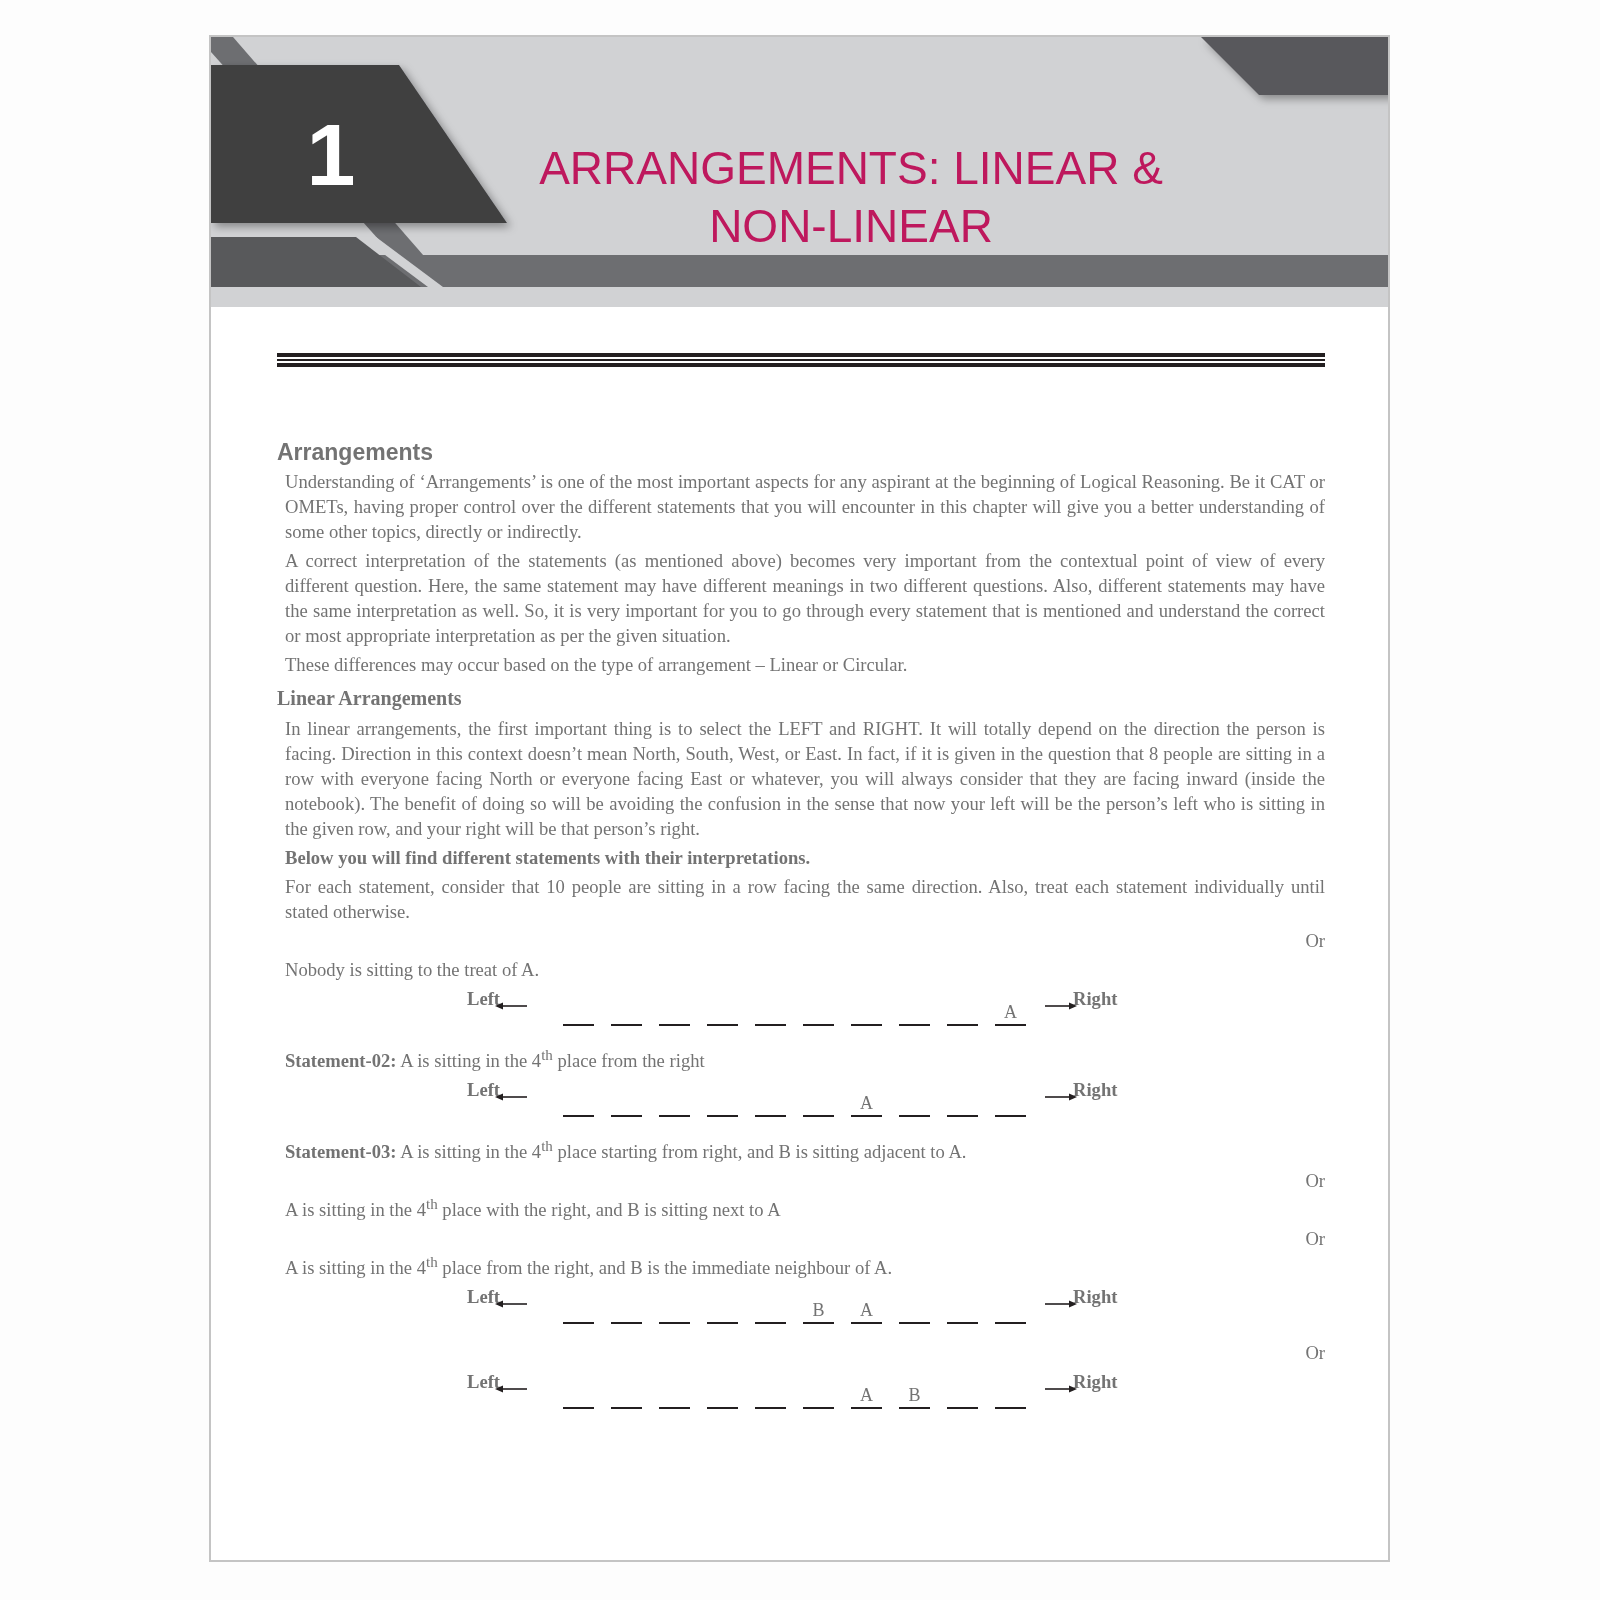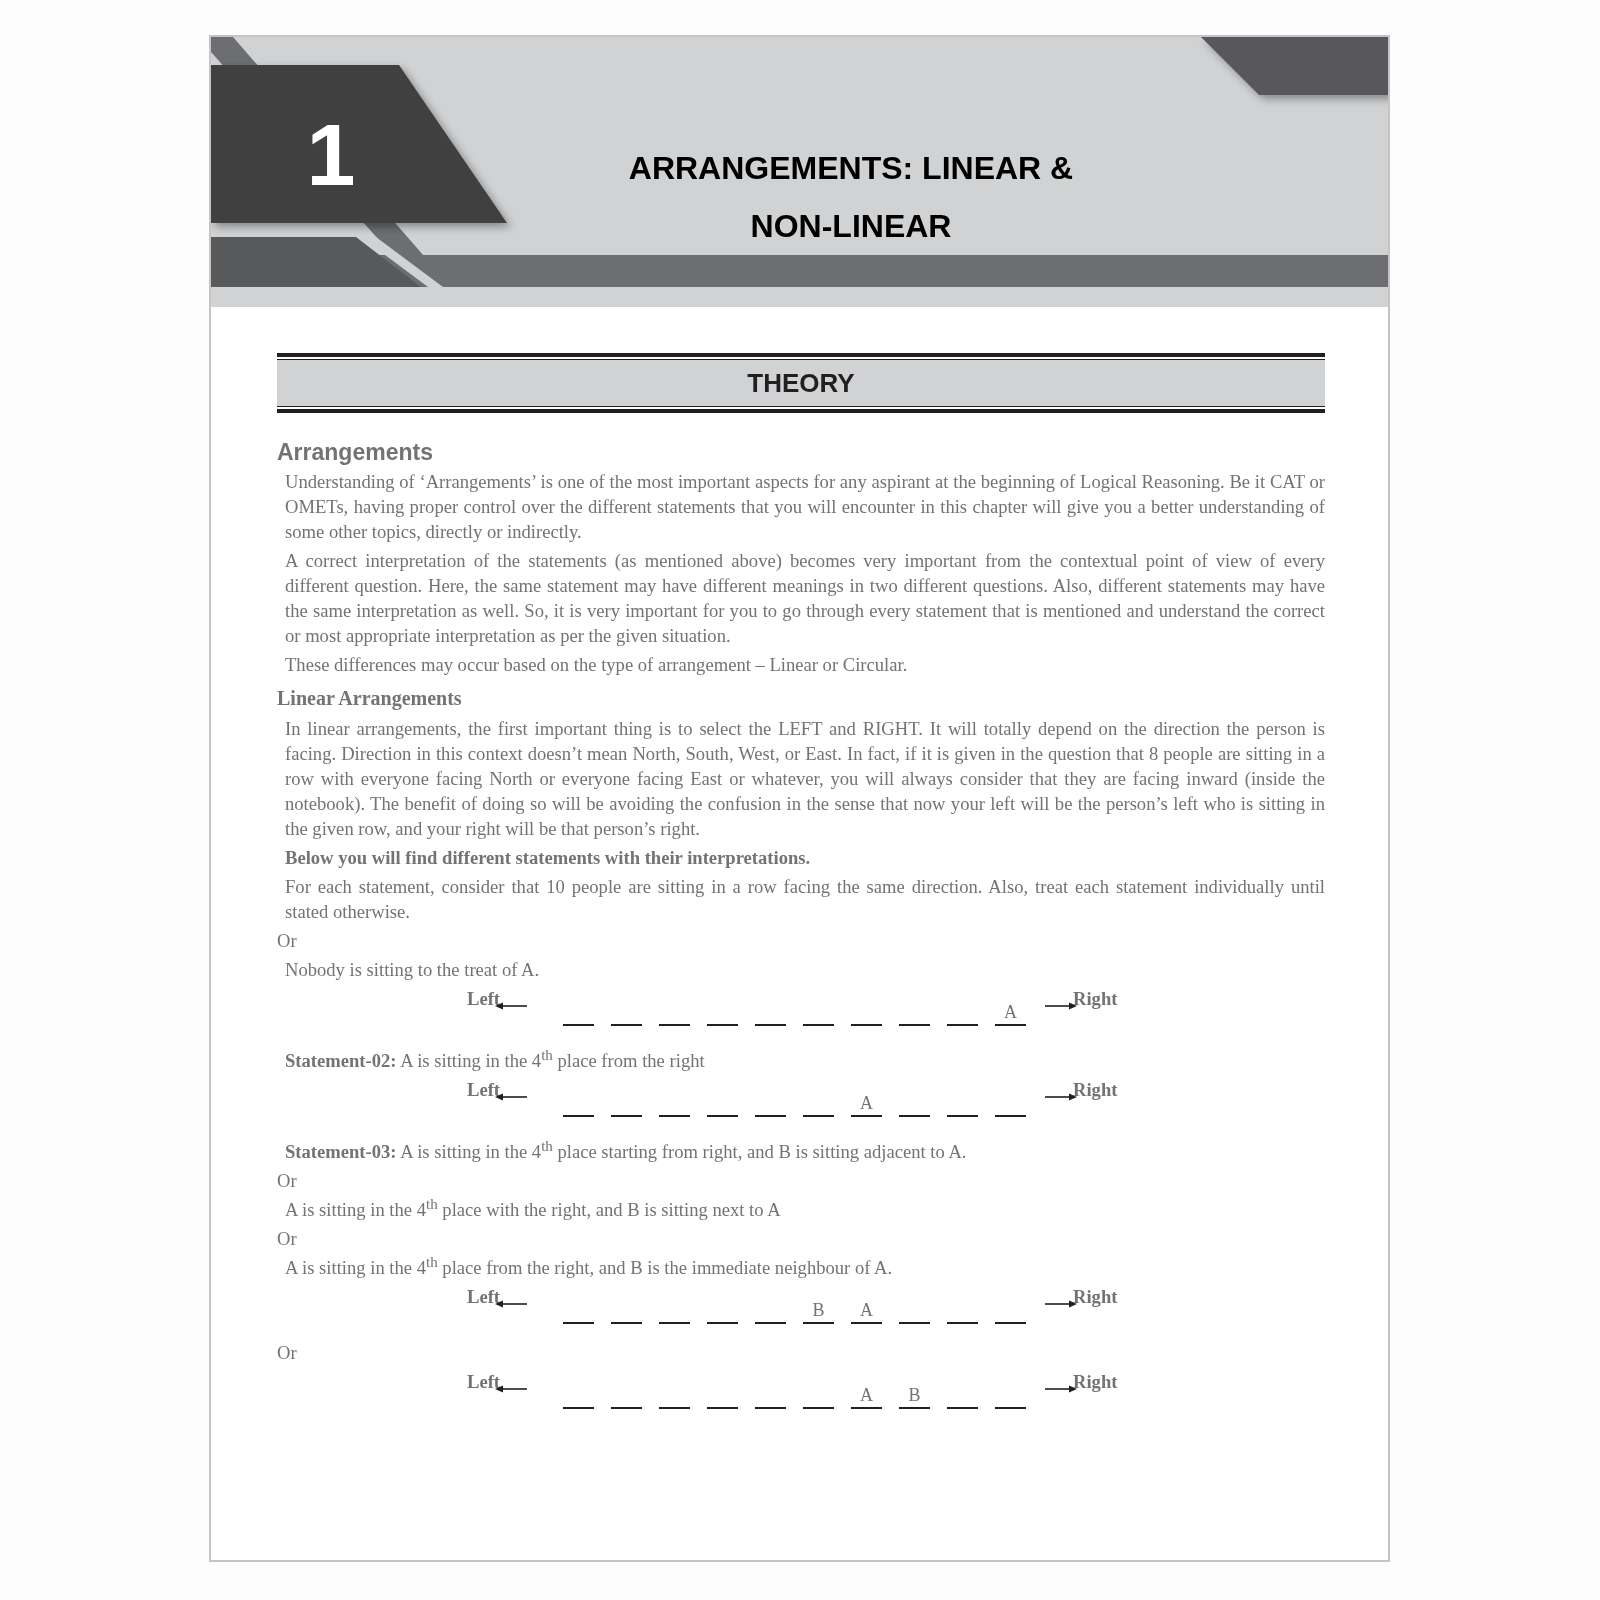--- a/index.html
+++ b/index.html
@@ -10,38 +10,38 @@
   }
   
   .banner { position:absolute; left:0; top:0; width:1181px; height:270px; background:#d1d2d4; overflow:hidden; }
   .banner svg { position:absolute; left:0; top:0; }
   .chapter-num {
     position:absolute; left:60px; top:74px; width:120px; text-align:center;
     font-family:"Liberation Sans", sans-serif; font-weight:bold; font-size:88px; color:#ffffff; line-height:1;
   }
   .chapter-title {
     position:absolute; left:300px; top:102px; width:680px; text-align:center;
-    font-family:"Liberation Sans", sans-serif; font-weight:bold; font-size:32px; line-height:58px; color:#000000;
+    font-family:"Liberation Sans", sans-serif; font-weight:normal; font-size:46px; line-height:58px; color:#be185d;
   }
   
   .theory-bar { position:absolute; left:66px; top:316px; width:1048px; }
   .theory-bar .rule-thick { height:4px; background:#231f20; }
   .theory-bar .rule-thin { height:1px; background:#231f20; margin-top:2px; }
   .theory-bar .band {
     background:#d1d2d4; height:46px; line-height:46px; text-align:center;
     font-family:"Liberation Sans", sans-serif; font-weight:bold; font-size:26px; color:#231f20;
   }
   
   .content { position:absolute; left:66px; top:400px; width:1048px;
     font-family:"Liberation Serif", serif; font-size:18.6px; line-height:25px; color:#737373; }
   .h-sans { font-family:"Liberation Sans", sans-serif; font-weight:bold; font-size:23px; line-height:30px; margin:0 0 2px 0; }
   .h-serif { font-family:"Liberation Serif", serif; font-weight:bold; font-size:20px; line-height:26px; margin:8px 0 5px 0; }
   p { margin:0 0 4px 8px; text-align:justify; }
   p.nojust { text-align:left; }
-  .or { text-align:left; margin:3px 0 4px 0; }
+  .or { text-align:right; margin:3px 0 4px 0; }
   b { font-weight:bold; }
   sup { font-size:15px; line-height:0; vertical-align:7px; }
   
   .diagram { position:relative; height:62px; }
   .diagram .lbl { position:absolute; top:0; font-weight:bold; font-size:18.6px; }
   .diagram .lbl.left { left:190px; }
   .diagram .lbl.right { left:796px; }
   .diagram .arrow { position:absolute; top:14px; width:32px; height:12px; }
   .diagram .arrow.left { left:218px; }
   .diagram .arrow.right { left:768px; }
@@ -76,21 +76,20 @@
     <div class="chapter-num">1</div>
     <div class="chapter-title">
       <div>ARRANGEMENTS: LINEAR &amp;</div>
       <div>NON-LINEAR</div>
     </div>
   </div>
 
   <div class="theory-bar">
     <div class="rule-thick"></div>
     <div class="rule-thin"></div>
-    <div class="band">THEORY</div>
     <div class="rule-thin" style="margin-top:0;margin-bottom:2px"></div>
     <div class="rule-thick"></div>
   </div>
 
   <div class="content">
     <div class="h-sans">Arrangements</div>
     <p>Understanding of ‘Arrangements’ is one of the most important aspects for any aspirant at the beginning of Logical Reasoning. Be it CAT or OMETs, having proper control over the different statements that you will encounter in this chapter will give you a better understanding of some other topics, directly or indirectly.</p>
     <p>A correct interpretation of the statements (as mentioned above) becomes very important from the contextual point of view of every different question. Here, the same statement may have different meanings in two different questions. Also, different statements may have the same interpretation as well. So, it is very important for you to go through every statement that is mentioned and understand the correct or most appropriate interpretation as per the given situation.</p>
     <p class="nojust">These differences may occur based on the type of arrangement – Linear or Circular.</p>
 

